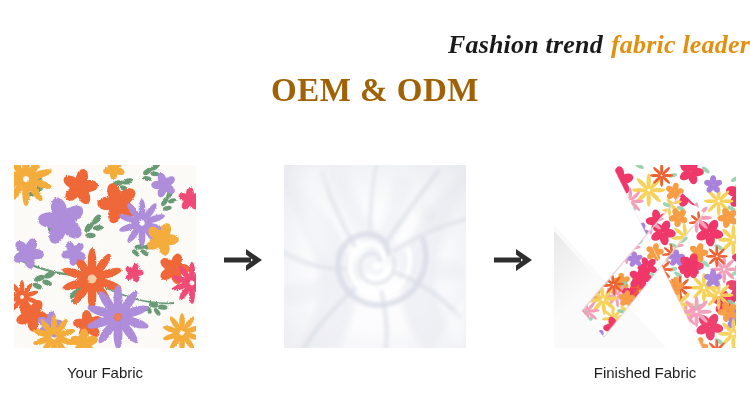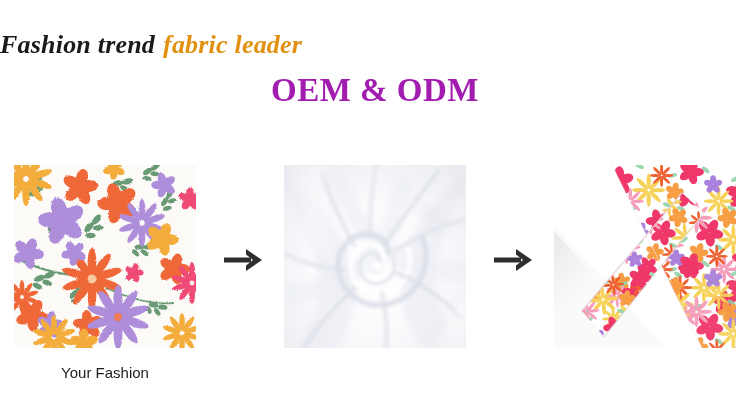--- a/index.html
+++ b/index.html
@@ -15,21 +15,21 @@
     overflow: hidden;
     font-family: "Liberation Sans", sans-serif;
   }
 
   
   .tagline {
     position: absolute;
     top: 30px;
     left: 0;
     width: 750px;
-    text-align: left;
+    text-align: right;
     font-family: "Liberation Serif", serif;
     font-style: italic;
     font-size: 26px;
     line-height: 30px;
     white-space: nowrap;
   }
   .tagline .t-black {
     color: #1a1a1a;
     font-weight: 700;
     letter-spacing: 0.2px;
@@ -44,21 +44,21 @@
   .main-title {
     position: absolute;
     top: 71px;
     left: 0;
     width: 750px;
     text-align: center;
     font-family: "Liberation Serif", serif;
     font-weight: 700;
     font-size: 33px;
     line-height: 38px;
-    color: #a21caf;
+    color: #a16207;
     letter-spacing: 0.5px;
   }
 
   .subtitle {
     position: absolute;
     top: 115px;
     left: 0;
     width: 750px;
     text-align: center;
     font-size: 16px;
@@ -459,15 +459,16 @@
 
       <path d="M28 146 L128 28" stroke="#e8cdd2" stroke-width="1.4" fill="none" opacity="0.85"></path>
       <path d="M50 172 L150 48" stroke="#dcdcdc" stroke-width="1.2" fill="none" opacity="0.7"></path>
       <path d="M58 0 L148 183" stroke="#efe6e6" stroke-width="1" fill="none" opacity="0.6"></path>
 
       <path d="M0 66 L106 183 L0 183 Z" fill="url(#shade3)" opacity="0.7"></path>
       <rect width="182" height="183" fill="#ffffff" opacity="0.04"></rect>
     </svg>
   </div>
 
-  <div class="caption" id="caption-1">Your Fashion</div>
+  <div class="caption" id="caption-1">Your Fabric</div>
+  <div class="caption" id="caption-3">Finished Fabric</div>
 
 </div>
 
 </body></html>

